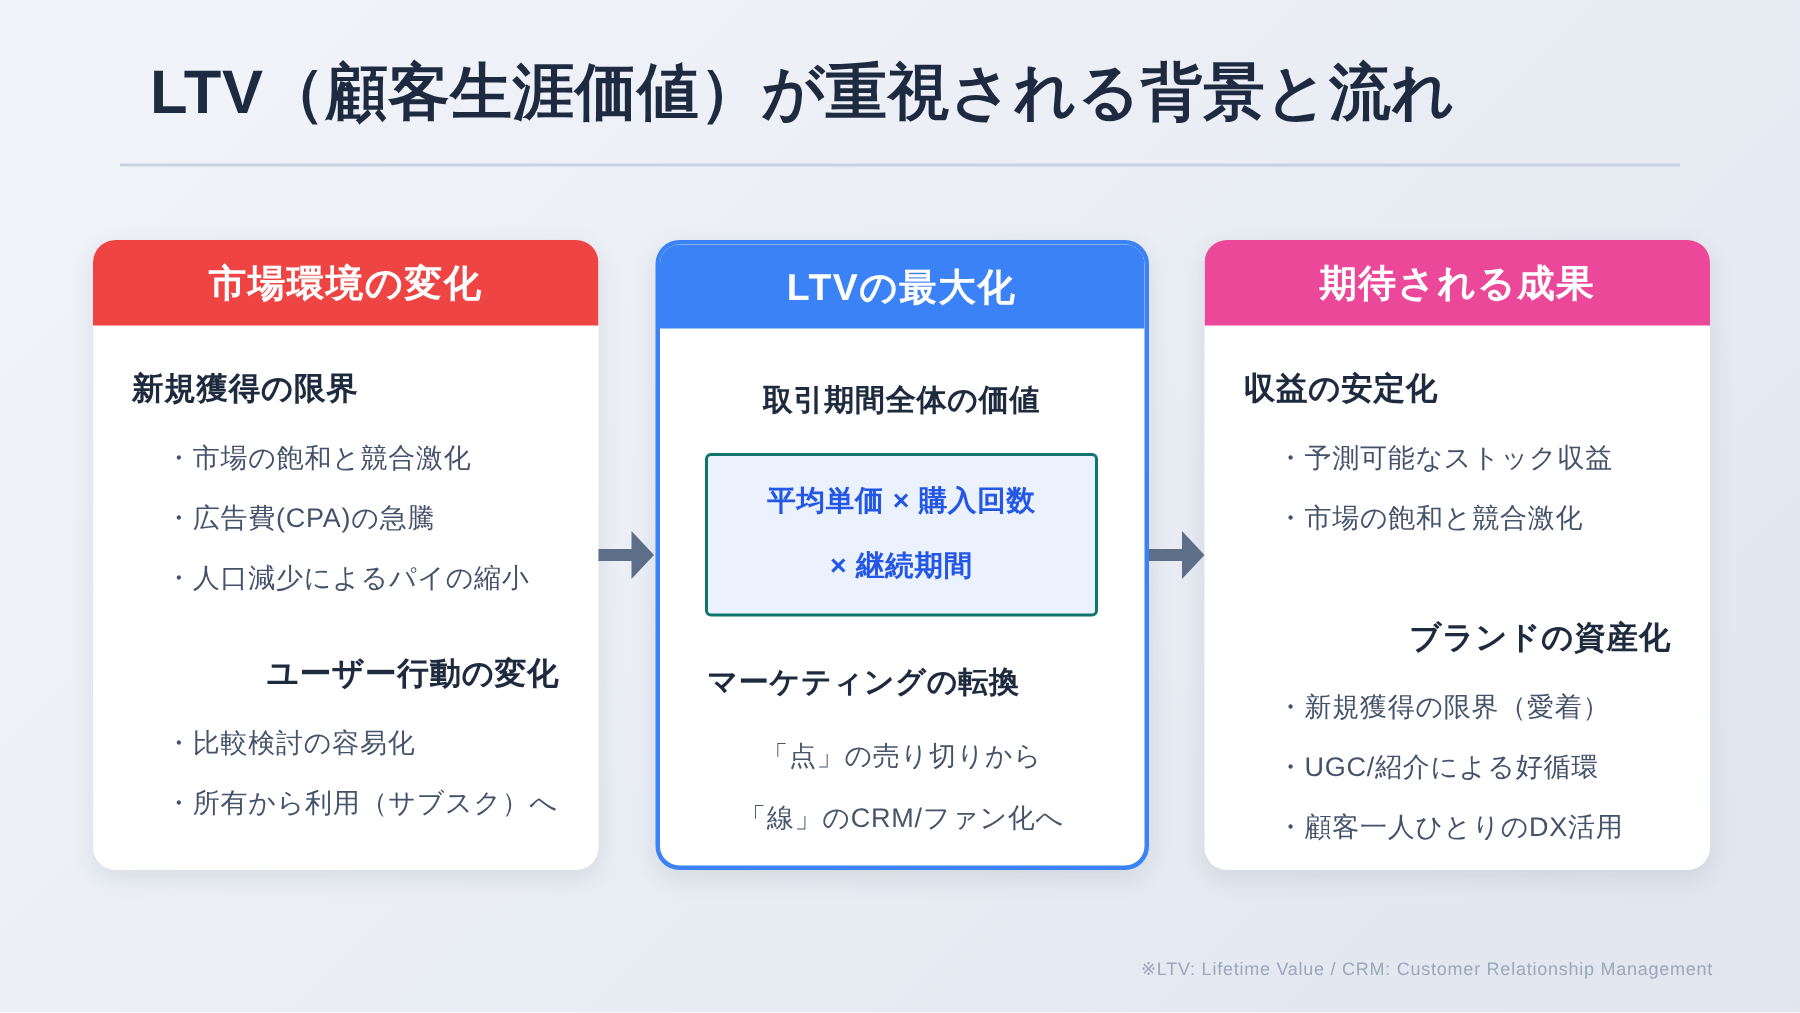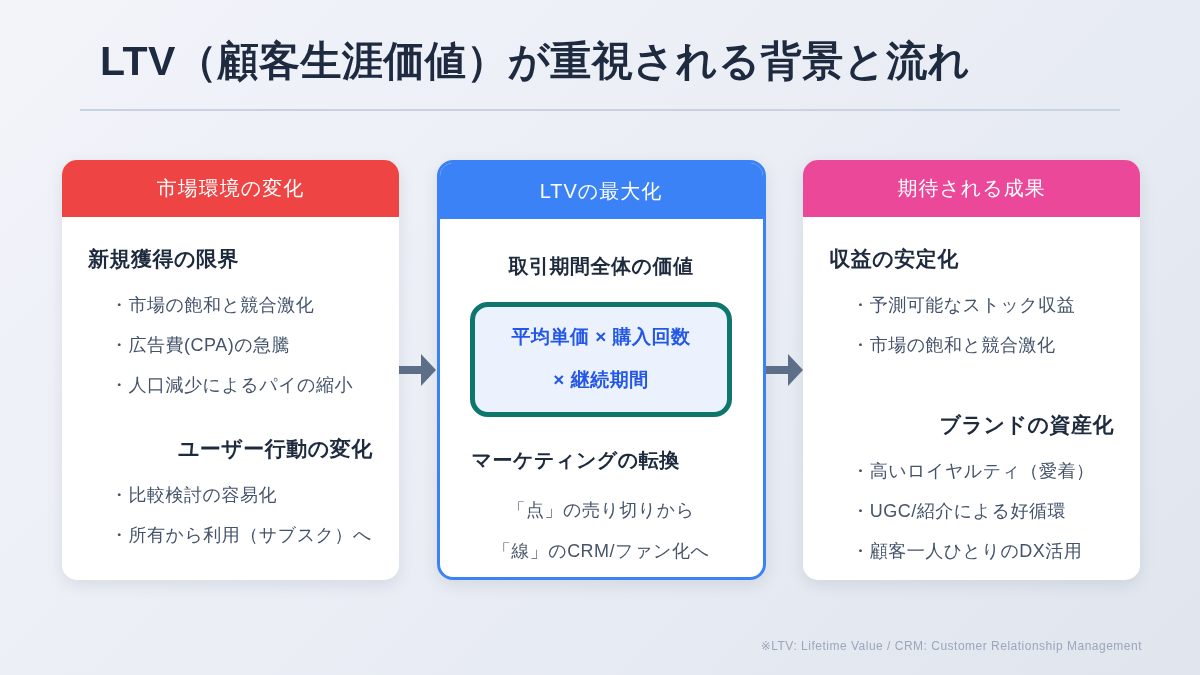--- a/index.html
+++ b/index.html
@@ -35,21 +35,21 @@
     border-radius: 15px;
     box-shadow: 0 5px 16px rgba(30, 45, 70, 0.10);
     height: 420px;
     overflow: hidden;
   }
   .card-1, .card-3 { width: 340px; }
   .card-2 { width: 332px; border: 3px solid #3b82f6; border-radius: 16px; }
   .card-header {
     height: 57px;
     display: flex; align-items: center; justify-content: center;
-    color: #ffffff; font-size: 20px; font-weight: 400; letter-spacing: 1px;
+    color: #ffffff; font-size: 25px; font-weight: 700; letter-spacing: 1px;
   }
   .card-1 .card-header { background: #ee4444; }
   .card-2 .card-header { background: #3b82f6; height: 56px; border-radius: 11px 11px 0 0; }
   .card-3 .card-header { background: #ec4899; }
   .card-body { padding: 16px 26px 0 26px; }
   .sec-heading {
     font-size: 21px; font-weight: 800; color: #1e2a3d;
     margin-top: 12px; margin-bottom: 12px; letter-spacing: 0.5px;
   }
   .sec-heading.second { margin-top: 30px; text-align: right; }
@@ -61,22 +61,22 @@
   }
   
   .value-heading {
     margin-top: 18px; text-align: center;
     font-size: 20px; font-weight: 800; color: #1e2a3d; letter-spacing: 0.5px;
   }
   .formula-box {
     margin: 22px auto 0 auto;
     width: 262px;
     background: #ebf2fd;
-    border: 5px solid #0f766e;
-    border-radius: 18px;
+    border: 2px solid #0f766e;
+    border-radius: 4px;
     padding: 17px 6px 19px 6px;
     text-align: center;
   }
   .formula-line {
     font-size: 19px; font-weight: 800; color: #2457e6; letter-spacing: 0.5px;
   }
   .formula-line + .formula-line { margin-top: 17px; }
   .shift-heading {
     margin-top: 30px; padding-left: 6px;
     font-size: 20px; font-weight: 800; color: #1e2a3d; letter-spacing: 0.5px;
@@ -165,21 +165,21 @@
     <div class="card card-3">
       <div class="card-header">期待される成果</div>
       <div class="card-body">
         <div class="sec-heading">収益の安定化</div>
         <ul class="bullet-list">
           <li>・予測可能なストック収益</li>
           <li>・市場の飽和と競合激化</li>
         </ul>
         <div class="sec-heading second">ブランドの資産化</div>
         <ul class="bullet-list">
-          <li>・高いロイヤルティ（愛着）</li>
+          <li>・新規獲得の限界（愛着）</li>
           <li>・UGC/紹介による好循環</li>
           <li>・顧客一人ひとりのDX活用</li>
         </ul>
       </div>
     </div>
 
   </div>
 
   <div class="footnote">※LTV: Lifetime Value / CRM: Customer Relationship Management</div>
 

